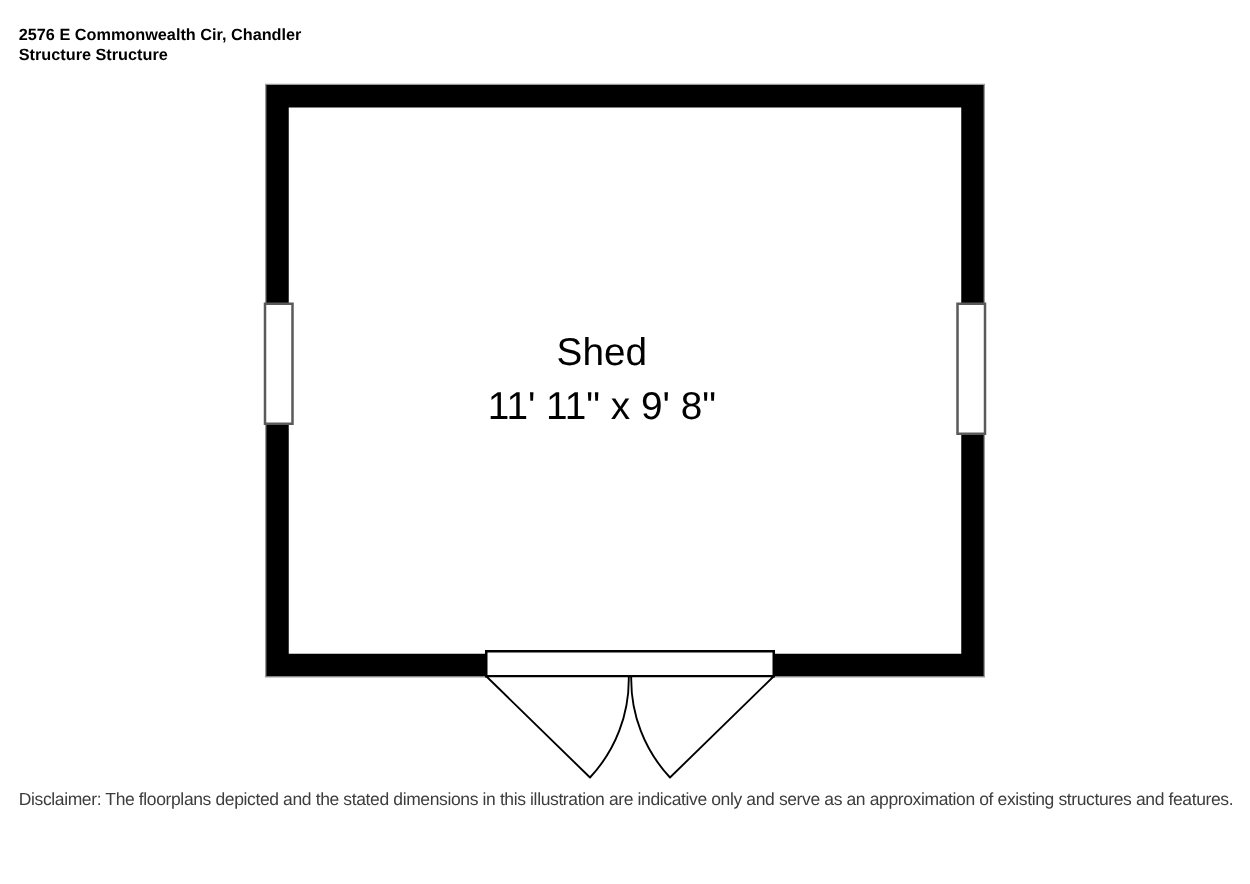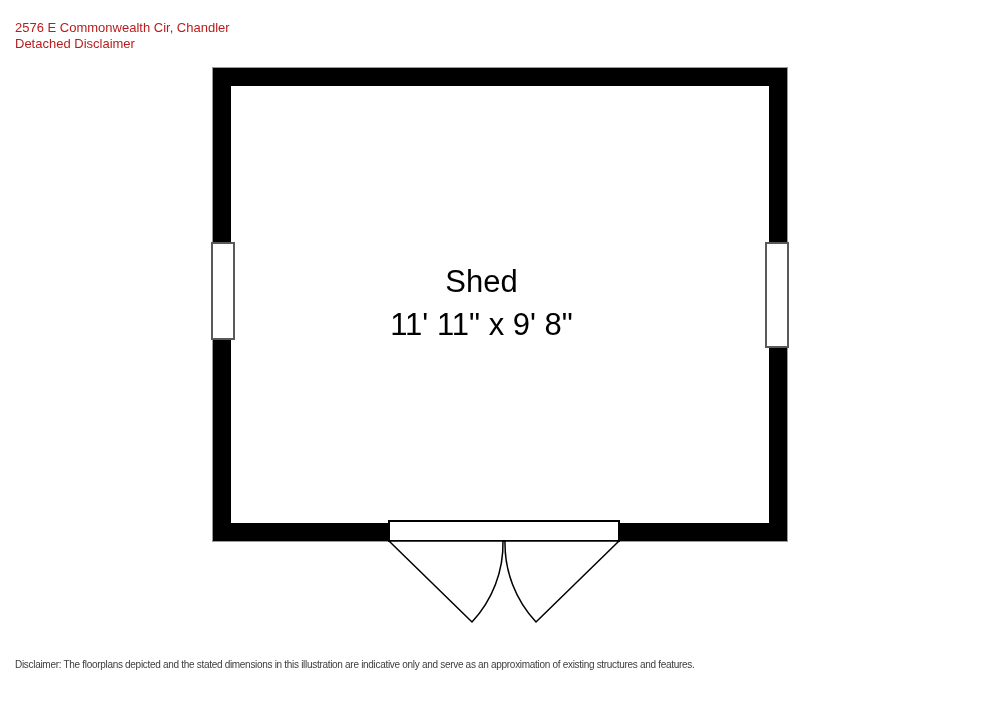--- a/index.html
+++ b/index.html
@@ -14,21 +14,22 @@
     height: 707px;
     background: #ffffff;
     overflow: hidden;
   }
   .address-block {
     position: absolute;
     left: 15px;
     top: 20px;
     font-size: 13px;
     line-height: 16px;
-    color: #b91c1c;
+    color: #000000;
+    font-weight: bold;
   }
   .plan-svg {
     position: absolute;
     left: 0;
     top: 0;
     width: 1000px;
     height: 707px;
   }
   .room-label-block {
     position: absolute;
@@ -42,36 +43,36 @@
     font-size: 31px;
     line-height: 43px;
   }
   .room-dims {
     font-size: 31px;
     line-height: 43px;
   }
   .disclaimer-block {
     position: absolute;
     left: 15px;
-    top: 656px;
-    font-size: 10px;
+    top: 630px;
+    font-size: 14px;
     letter-spacing: -0.3px;
     line-height: 18.5px;
     color: #3d3d3d;
     white-space: nowrap;
   }
 </style>
 </head>
 <body>
 
 <div id="canvas">
 
   <div class="address-block">
     <div>2576 E Commonwealth Cir, Chandler</div>
-    <div>Detached Disclaimer</div>
+    <div>Structure Structure</div>
   </div>
 
   <svg class="plan-svg" viewBox="0 0 1000 707" xmlns="http://www.w3.org/2000/svg">
     <g>
 
       <rect x="212.5" y="67.5" width="575" height="474" fill="none" stroke="#9a9a9a" stroke-width="1"></rect>
 
       <path d="M213 68 H787 V541 H213 Z M231 86 H769 V523 H231 Z" fill="#000000" fill-rule="evenodd"></path>
 
       <rect x="212" y="243" width="22" height="96" fill="#ffffff" stroke="#5a5a5a" stroke-width="2"></rect>

